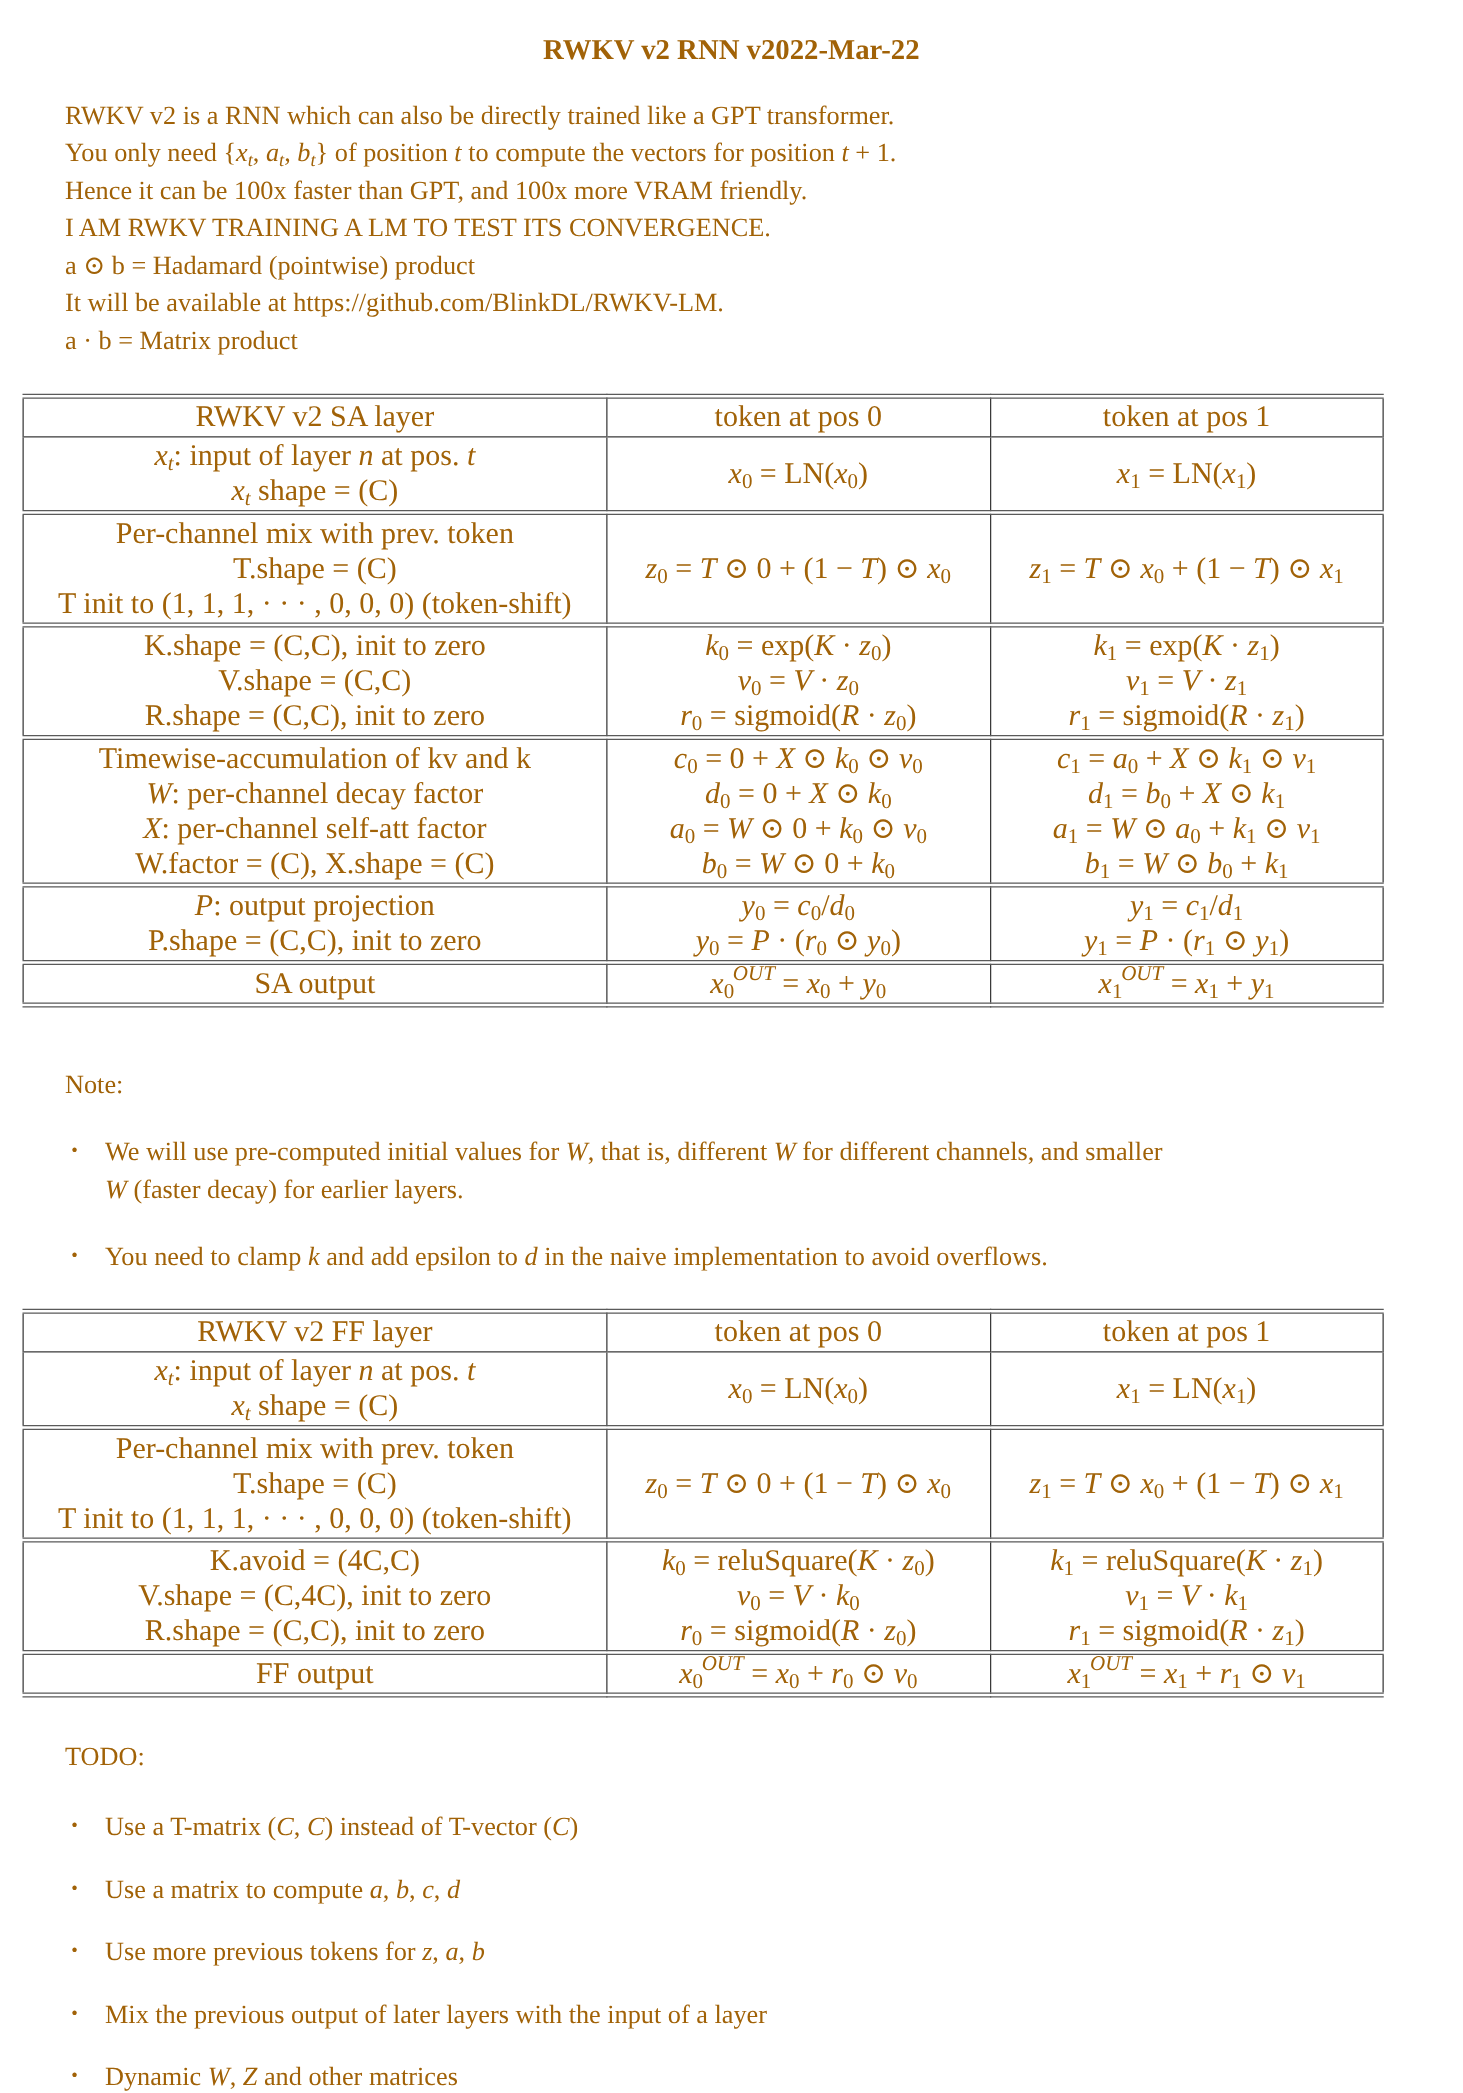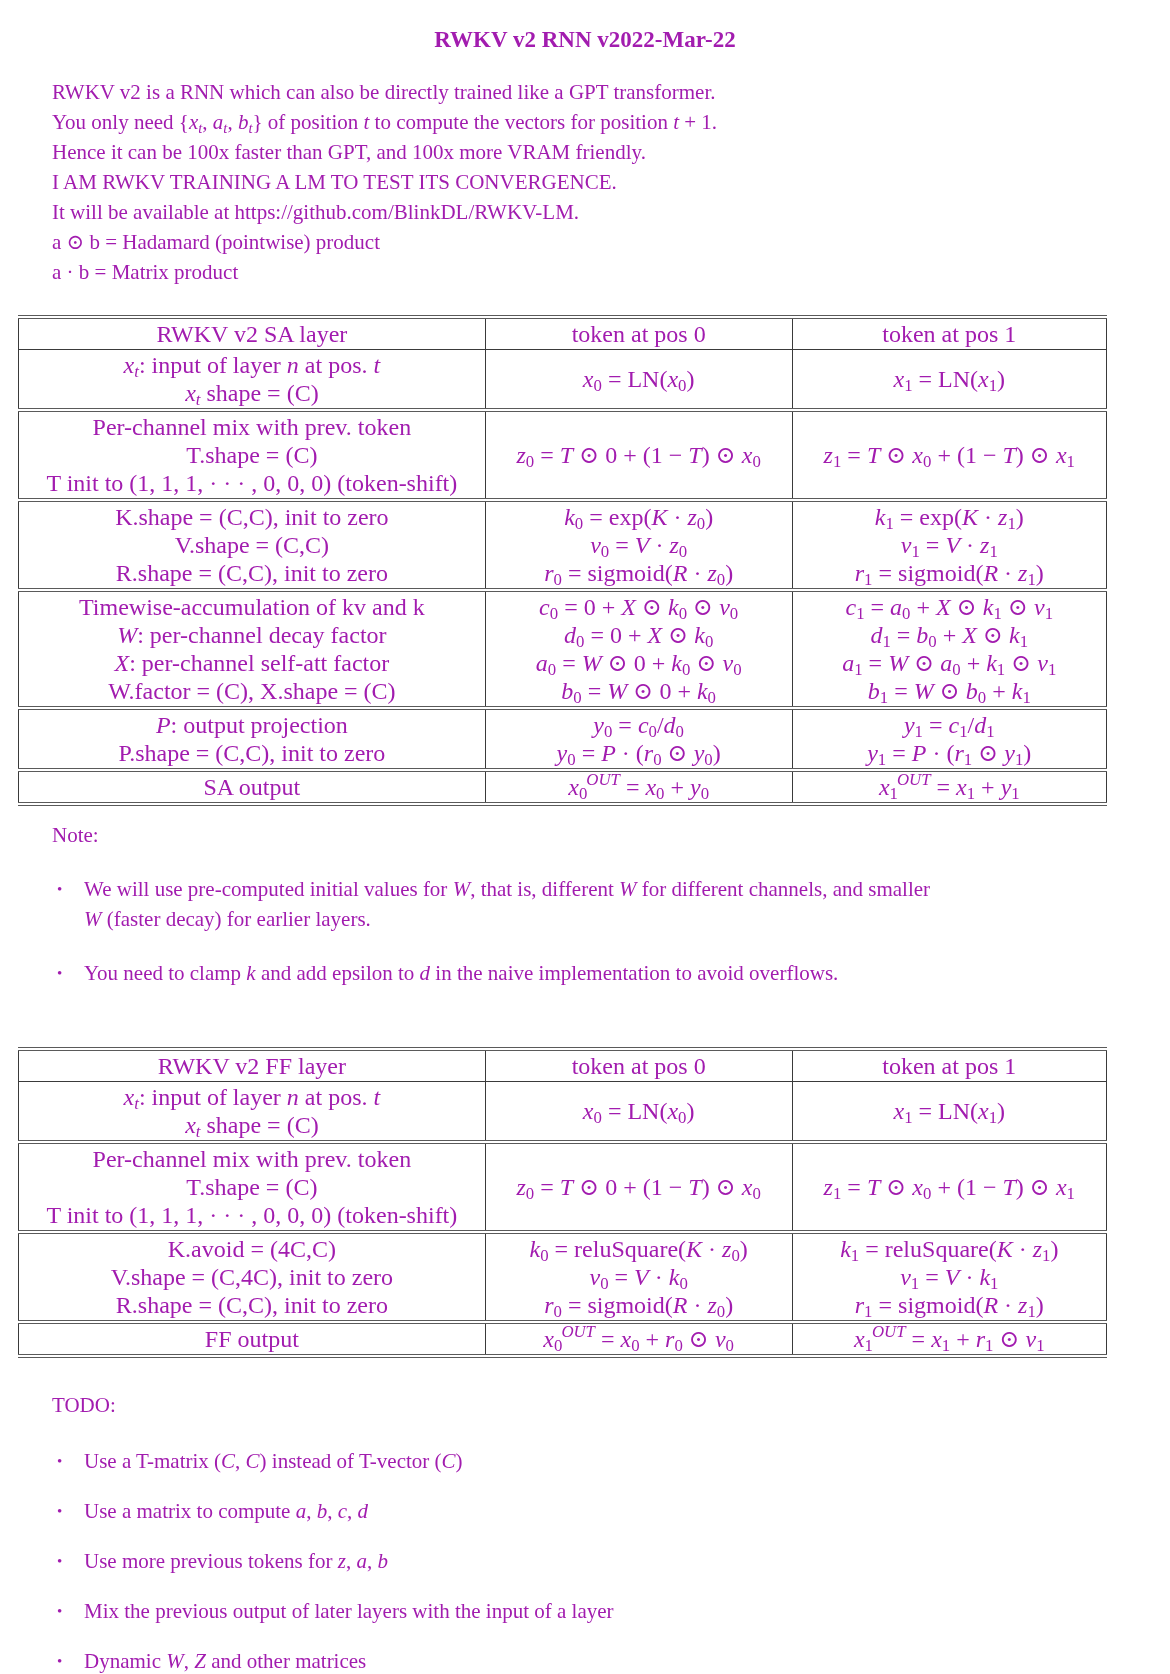--- a/index.html
+++ b/index.html
@@ -1,21 +1,21 @@
 <!DOCTYPE html>
 <html><head>
 <meta charset="utf-8">
 <style>
   html, body { margin: 0; padding: 0; background: #ffffff; }
   #page {
     position: relative;
     width: 1170px;
     height: 1674px;
     background: #ffffff;
-    color: #a21caf;
+    color: #a16207;
     font-family: "Liberation Serif", "DejaVu Serif", serif;
     font-size: 21px;
     overflow: hidden;
   }
   i { font-style: italic; }
   sub, sup { font-size: 70%; line-height: 0; }
   sub { vertical-align: -0.25em; }
   sup { vertical-align: 0.6em; margin-left: -1px; }
 
   .doc-title {
@@ -52,21 +52,21 @@
     font-weight: normal;
     vertical-align: middle;
   }
   .spec thead tr { border-top: 4px double #5a5a5a; border-bottom: 1.5px solid #3a3a3a; }
   .spec tbody tr { border-bottom: 4px double #5a5a5a; margin-top: 12px; }
   .spec th:first-child, .spec td:first-child { border-left: 1.5px solid #3a3a3a; }
   .spec th:last-child,  .spec td:last-child  { border-right: 1.5px solid #3a3a3a; }
   .spec th + th, .spec td + td { border-left: 1.5px solid #3a3a3a; }
 
   .section { position: absolute; left: 52px; width: 1104px; }
-  #note-section { top: 820px; }
+  #note-section { top: 852px; }
   #todo-section { top: 1390px; }
   .sec-heading { line-height: 30px; }
   .bullet-item { display: flex; align-items: flex-start; }
   #note-section .bullet-item { margin-top: 24px; }
   #todo-section .bullet-item { margin-top: 20px; }
   #todo-section .bullet-item:first-child { margin-top: 26px; }
   .bullet-dot {
     flex: none;
     width: 32px;
     padding-left: 5px;
@@ -81,22 +81,22 @@
 
 <div id="page">
 
   <div class="doc-title">RWKV v2 RNN v2022-Mar-22</div>
 
   <div class="intro">
       <div class="iline">RWKV v2 is a RNN which can also be directly trained like a GPT transformer.</div>
       <div class="iline">You only need {<i>x</i><sub><i>t</i></sub>, <i>a</i><sub><i>t</i></sub>, <i>b</i><sub><i>t</i></sub>} of position <i>t</i> to compute the vectors for position <i>t</i> + 1.</div>
       <div class="iline">Hence it can be 100x faster than GPT, and 100x more VRAM friendly.</div>
       <div class="iline">I AM RWKV TRAINING A LM TO TEST ITS CONVERGENCE.</div>
+      <div class="iline">a ⊙ b = Hadamard (pointwise) product</div>
       <div class="iline">It will be available at https://github.com/BlinkDL/RWKV-LM.</div>
-      <div class="iline">a ⊙ b = Hadamard (pointwise) product</div>
       <div class="iline">a · b = Matrix product</div>
     </div>
 
   <table class="spec" id="sa-table">
     <colgroup>
         <col class="c1">
         <col class="c2">
         <col class="c3">
       </colgroup>
     <thead>

